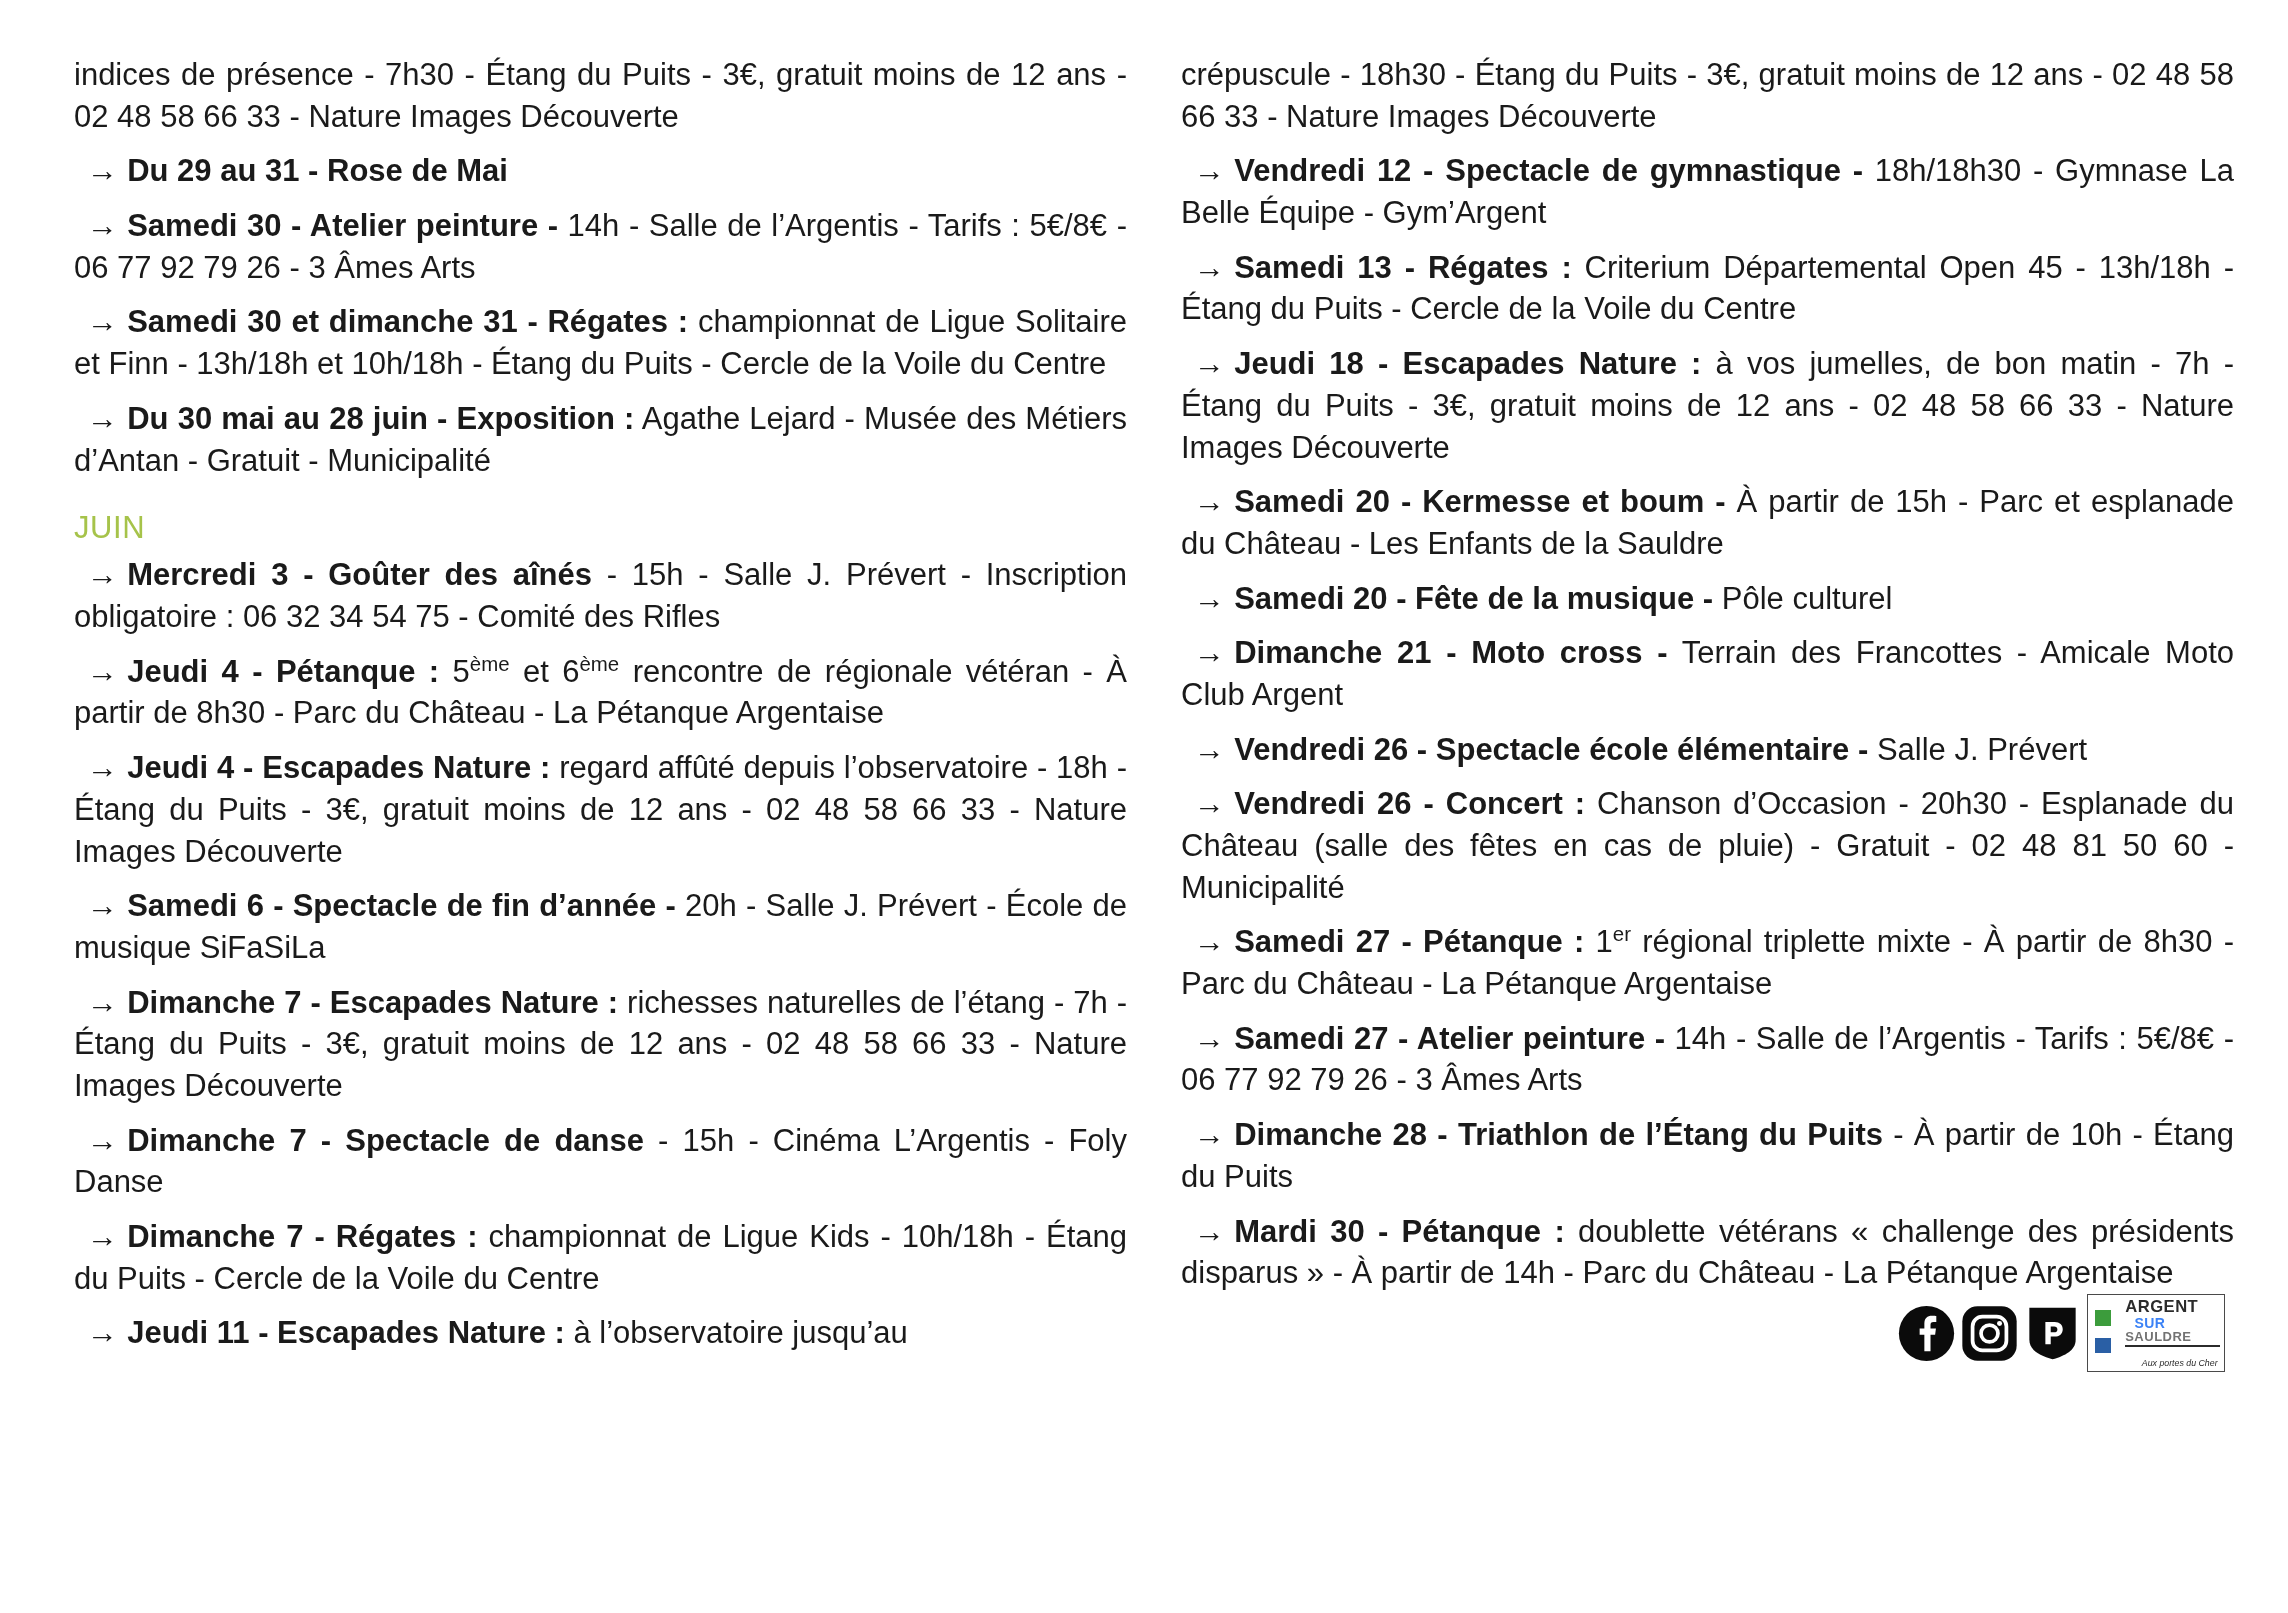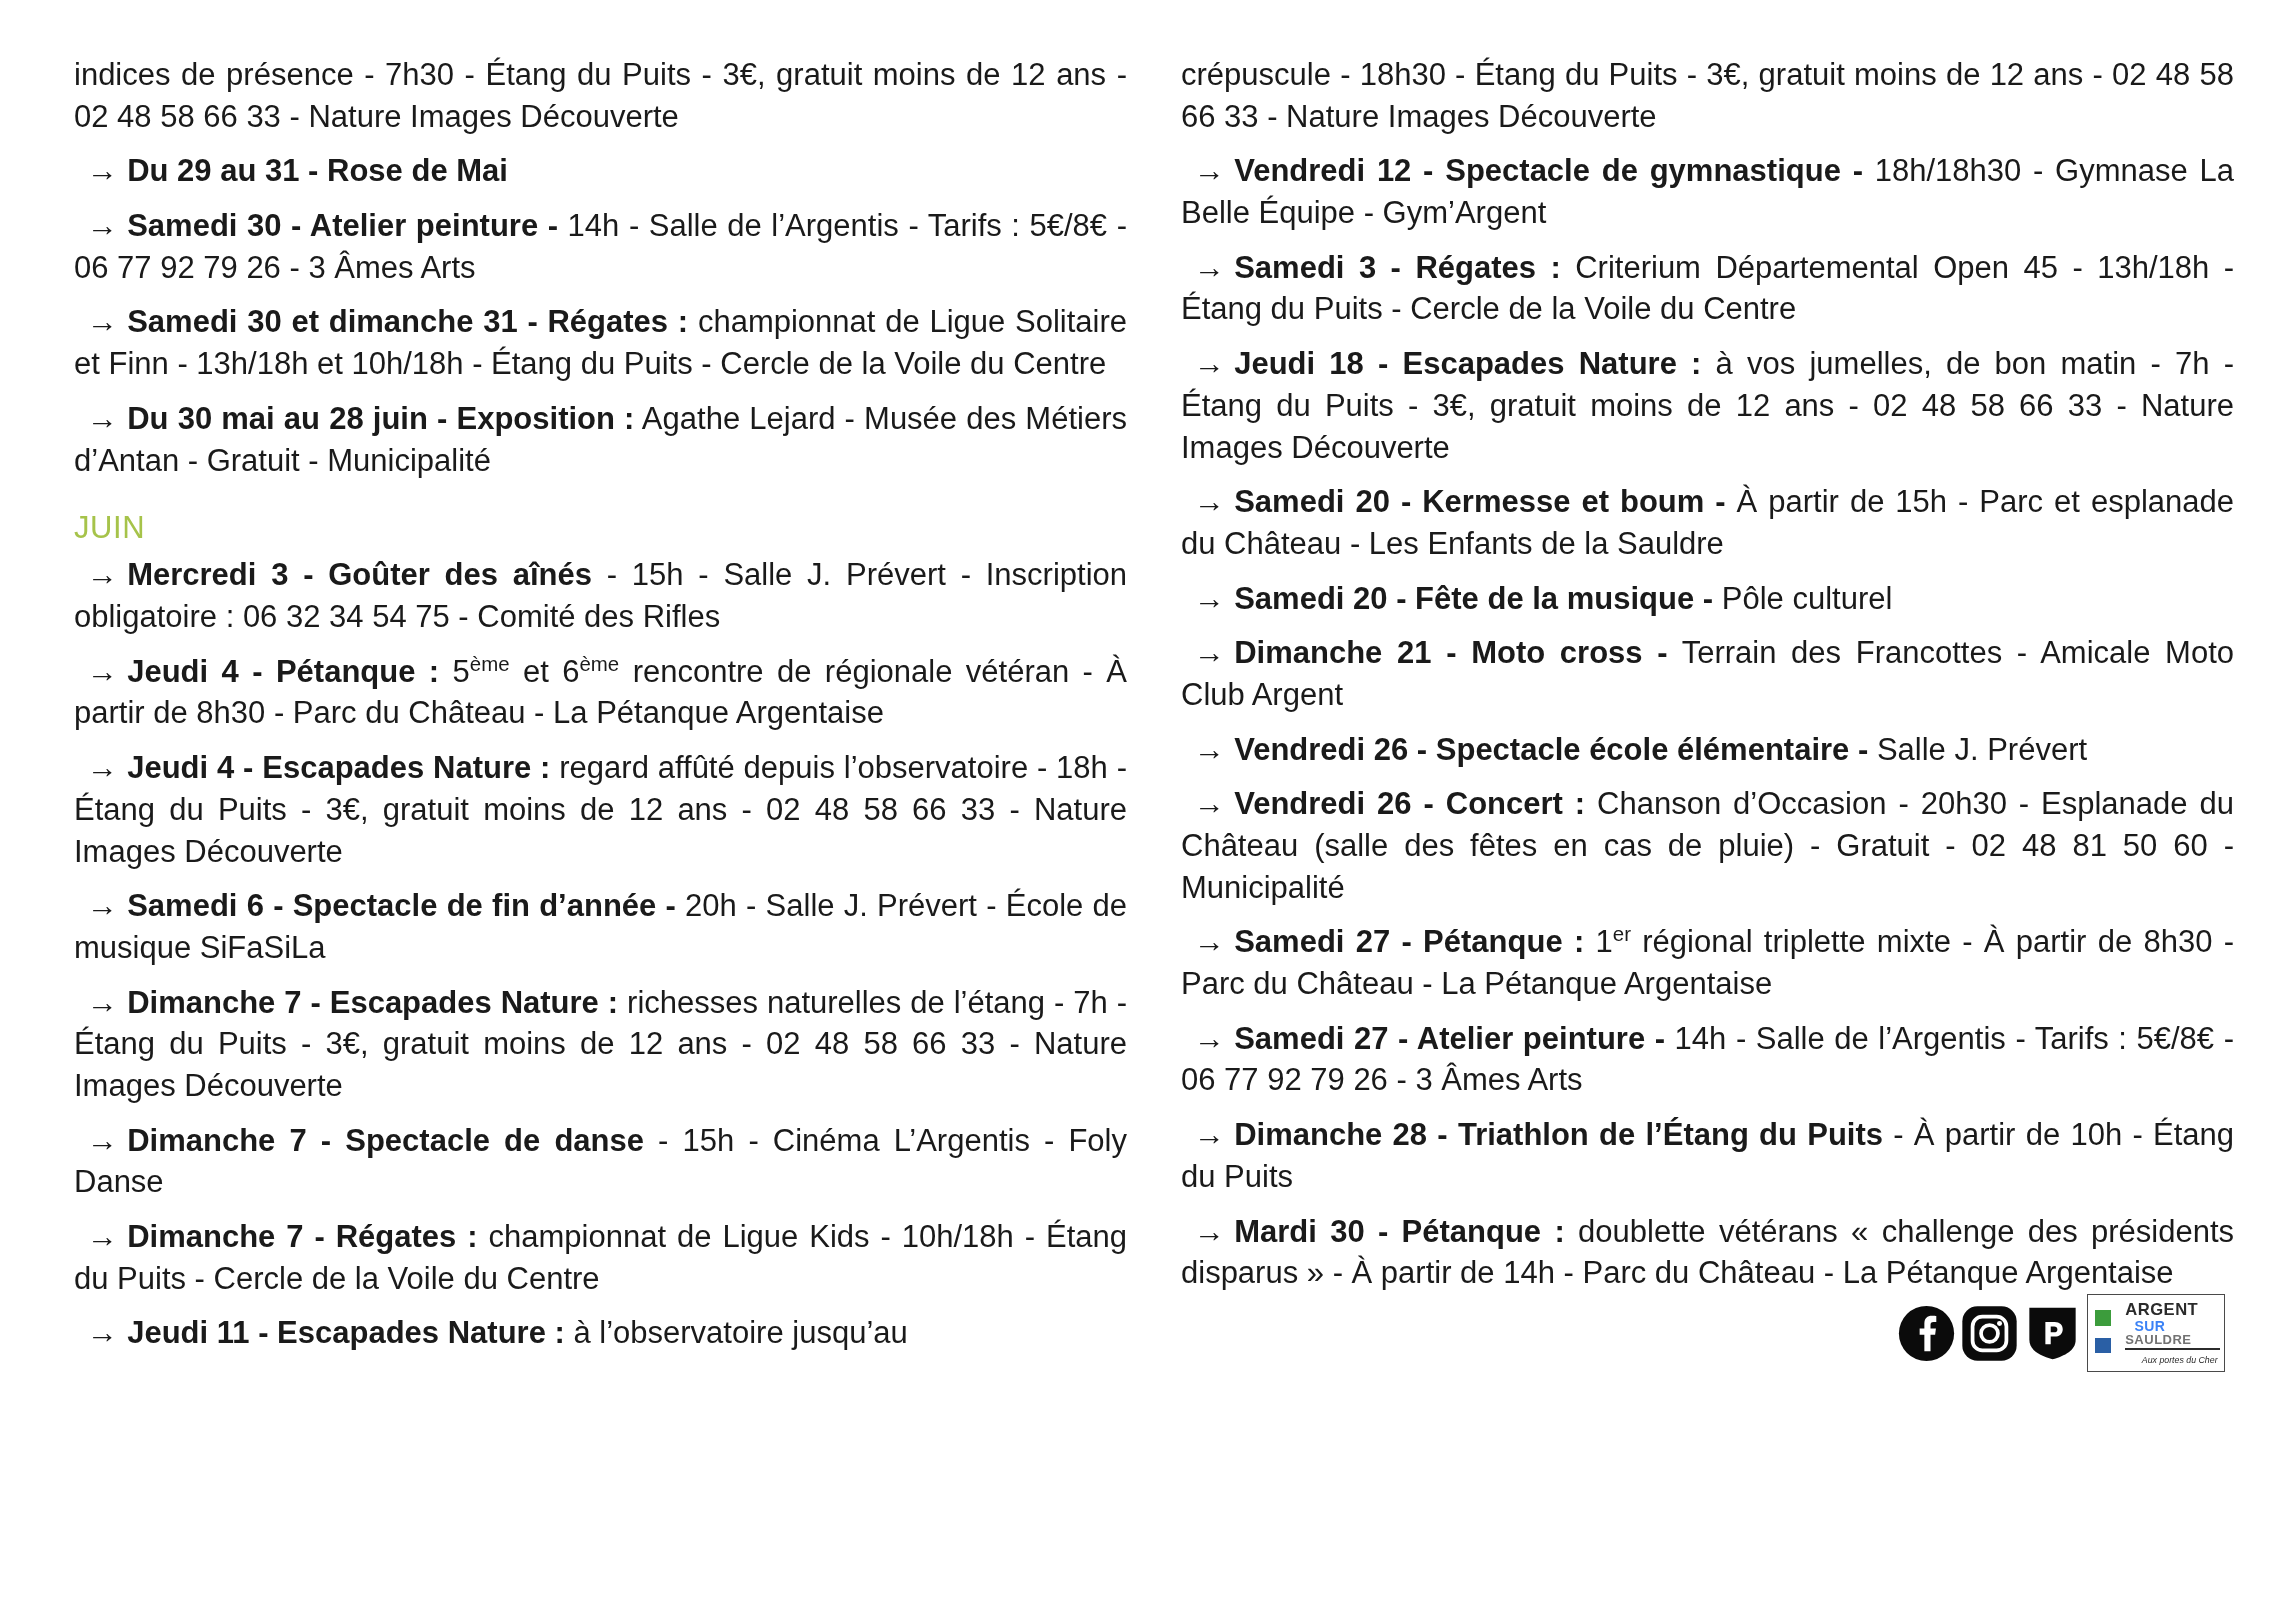--- a/index.html
+++ b/index.html
@@ -140,21 +140,21 @@
     font-size: 13px;
     font-weight: bold;
     color: #737373;
     letter-spacing: 0.5px;
   }
   .logo-l4 {
     font-size: 8.8px;
     font-style: italic;
     color: #2b2b2b;
     padding-left: 16.6px;
-    padding-top: 6px;
+    padding-top: 12px;
   }
   .logo-underline {
     height: 1.8px;
     background: #2b2b2b;
     margin-top: 0.9px;
     width: 96%;
   }
 </style>
 </head>
 <body>
@@ -221,21 +221,21 @@
 
     <div class="col">
 
       <p class="para first">crépuscule - 18h30 - Étang du Puits - 3€, gratuit moins de 12 ans - 02 48 58 66 33 - Nature Images Découverte</p>
 
       <p class="para hang">
         <span class="arrow">→</span><span class="lead">Vendredi 12 - Spectacle de gymnastique -</span><span> 18h/18h30 - Gymnase La Belle Équipe - Gym’Argent</span>
       </p>
 
       <p class="para hang">
-        <span class="arrow">→</span><span class="lead">Samedi 3 - Régates :</span><span> Criterium Départemental Open 45 -  13h/18h - Étang du Puits - Cercle de la Voile du Centre</span>
+        <span class="arrow">→</span><span class="lead">Samedi 13 - Régates :</span><span> Criterium Départemental Open 45 -  13h/18h - Étang du Puits - Cercle de la Voile du Centre</span>
       </p>
 
       <p class="para hang">
         <span class="arrow">→</span><span class="lead">Jeudi 18 - Escapades Nature :</span><span> à vos jumelles, de bon matin - 7h - Étang du Puits - 3€, gratuit moins de 12 ans - 02 48 58 66 33 - Nature Images Découverte</span>
       </p>
 
       <p class="para hang">
         <span class="arrow">→</span><span class="lead">Samedi 20 - Kermesse et boum -</span><span> À partir de 15h - Parc et esplanade du Château - Les Enfants de la Sauldre</span>
       </p>
 

